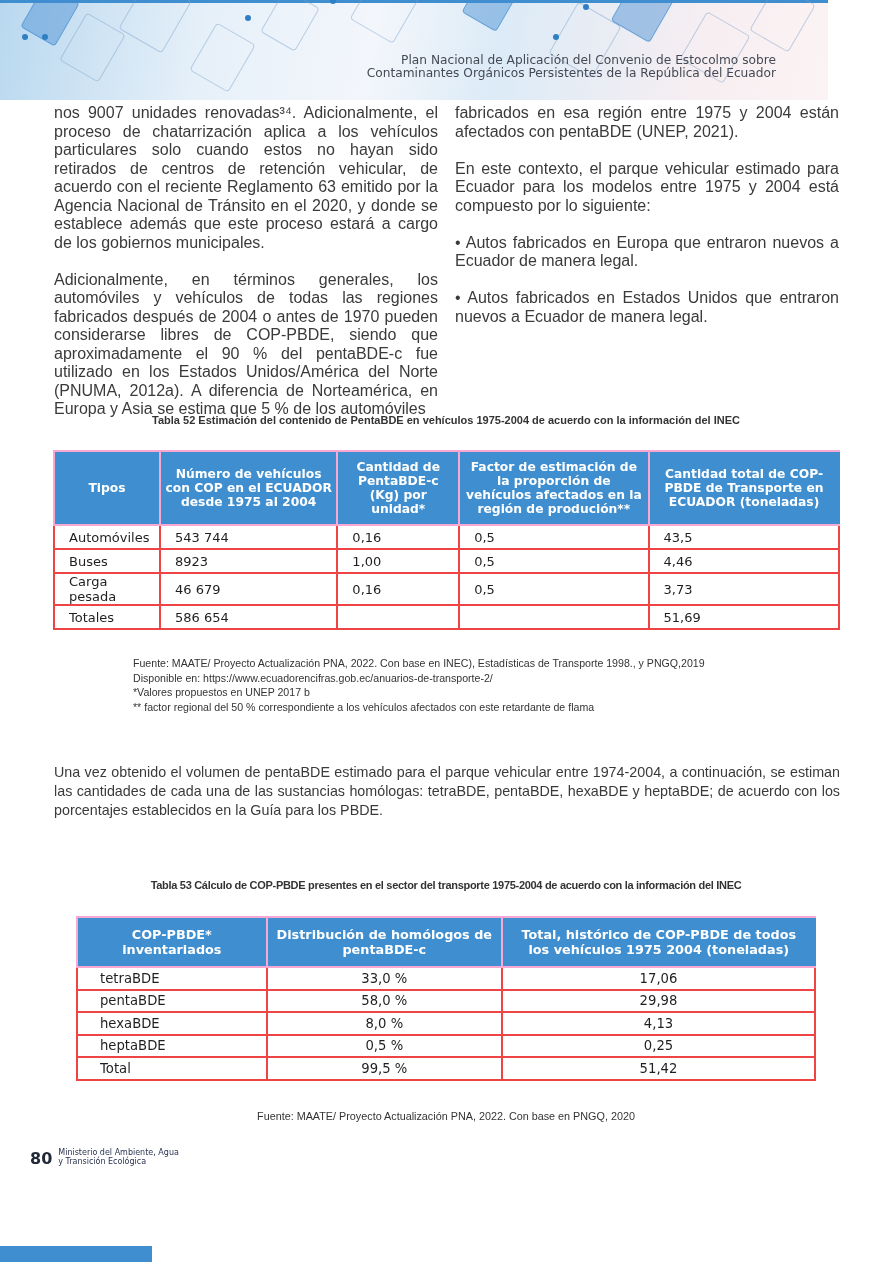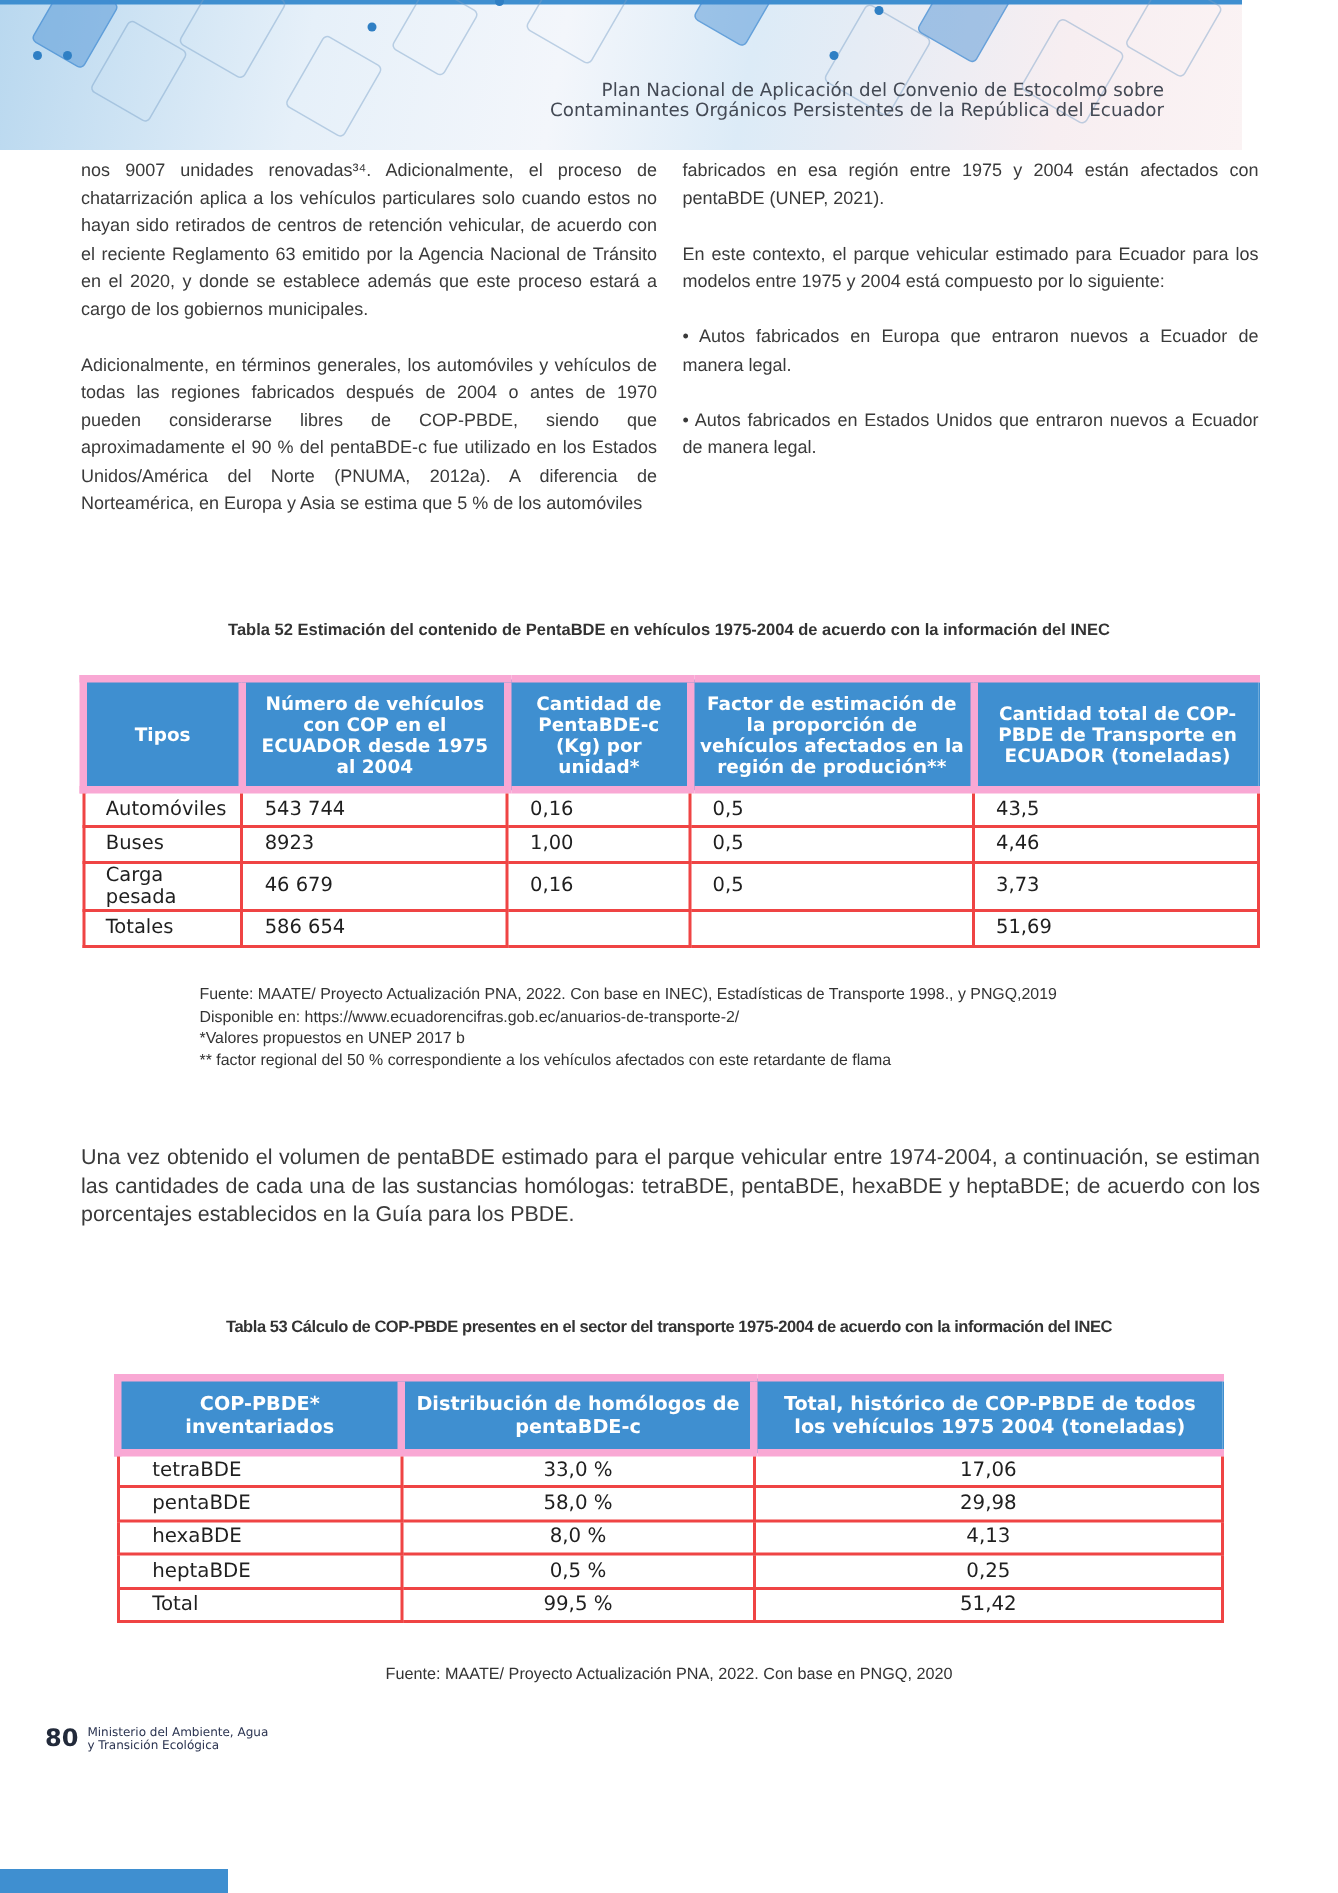--- a/index.html
+++ b/index.html
@@ -13,49 +13,49 @@
     }
     .header-band .topline { position: absolute; left: 0; top: 0; width: 892px; height: 3px; background: #3f8fd0; }
     .hex { position: absolute; border: 1px solid rgba(120,160,200,0.45); border-radius: 4px; transform: rotate(30deg); }
     .hex.filled { background: rgba(66,140,210,0.45); border-color: rgba(66,140,210,0.6); }
     .node { position: absolute; width: 6px; height: 6px; border-radius: 50%; background: #2f7fc4; }
     .header-title {
       position: absolute; right: 52px; top: 54px; text-align: right;
       font-family: "DejaVu Sans", sans-serif; font-size: 12.2px; line-height: 13px; color: #444a55;
     }
 
-    .col { position: absolute; font-size: 12px; line-height: 18.5px; color: #3a3a3a; text-align: justify; }
+    .col { position: absolute; font-size: 16px; line-height: 18.5px; color: #3a3a3a; text-align: justify; }
     .col p { margin-bottom: 18.5px; }
     .col-left { left: 54px; top: 104px; width: 384px; }
     .col-right { left: 455px; top: 104px; width: 384px; }
 
     .caption { position: absolute; font-size: 11px; color: #333; text-align: center; white-space: nowrap; font-weight: bold; }
 
     table.t { position: absolute; border-collapse: collapse; font-family: "DejaVu Sans", sans-serif; }
-    table.t th { background: #3f8fd0; color: #ffffff; font-weight: bold; text-align: center; border: 5px solid #f9a8d4; }
+    table.t th { background: #3f8fd0; color: #ffffff; font-weight: bold; text-align: center; border: 2px solid #f9a8d4; }
     table.t td { border: 2px solid #ef4444; color: #1f1f1f; background: #ffffff; }
 
     #t52 { left: 53px; top: 450px; width: 787px; font-size: 12.5px; }
     #t52 th { height: 74px; line-height: 14px; font-size: 12.3px; padding: 0 4px; border-right-color: #ffffff; border-right-width: 1px; }
     #t52 th:last-child { border-right-color: #3f8fd0; }
     #t52 td { height: 24px; padding: 0 14px; font-size: 13px; }
     #t52 td:first-child { padding-left: 14px; padding-right: 2px; }
 
     #t53 { left: 76px; top: 916px; width: 740px; font-size: 13px; }
     #t53 th { height: 50px; line-height: 15px; font-size: 12.8px; padding: 0 6px; border-right-color: #ffffff; border-right-width: 1px; }
     #t53 th:last-child { border-right-color: #3f8fd0; }
     #t53 td { height: 22.5px; font-size: 13.2px; }
     #t53 td.c0 { padding-left: 22px; text-align: left; }
     #t53 td.c1, #t53 td.c2 { text-align: center; }
 
     .notes { position: absolute; left: 133px; top: 656px; font-size: 10.6px; line-height: 14.5px; color: #333; }
     .para-full { position: absolute; left: 54px; top: 763px; width: 786px; font-size: 14.3px; line-height: 19px; color: #3a3a3a; text-align: justify; }
     .notes2 { position: absolute; left: 0; width: 892px; top: 1110px; font-size: 10.8px; line-height: 13.5px; text-align: center; color: #333; }
 
-    .footer { position: absolute; left: 30px; top: 1149px; display: flex; align-items: flex-end; }
+    .footer { position: absolute; left: 30px; top: 1149px; display: flex; align-items: flex-start; }
     .page-num { font-family: "DejaVu Sans", sans-serif; font-weight: bold; font-size: 16px; color: #222a3a; margin-right: 6px; }
     .footer-org { font-family: "DejaVu Sans", sans-serif; font-size: 8px; line-height: 8.5px; color: #2a3350; }
     .footer-bar { position: absolute; left: 0; top: 1246px; width: 152px; height: 16px; background: #3f8fd0; }
   </style>
 </head>
 <body>
 
 <div class="header-band">
   <div class="topline"></div>
   <div class="hex filled" style="left:30px;top:-10px;width:40px;height:50px;"></div>

